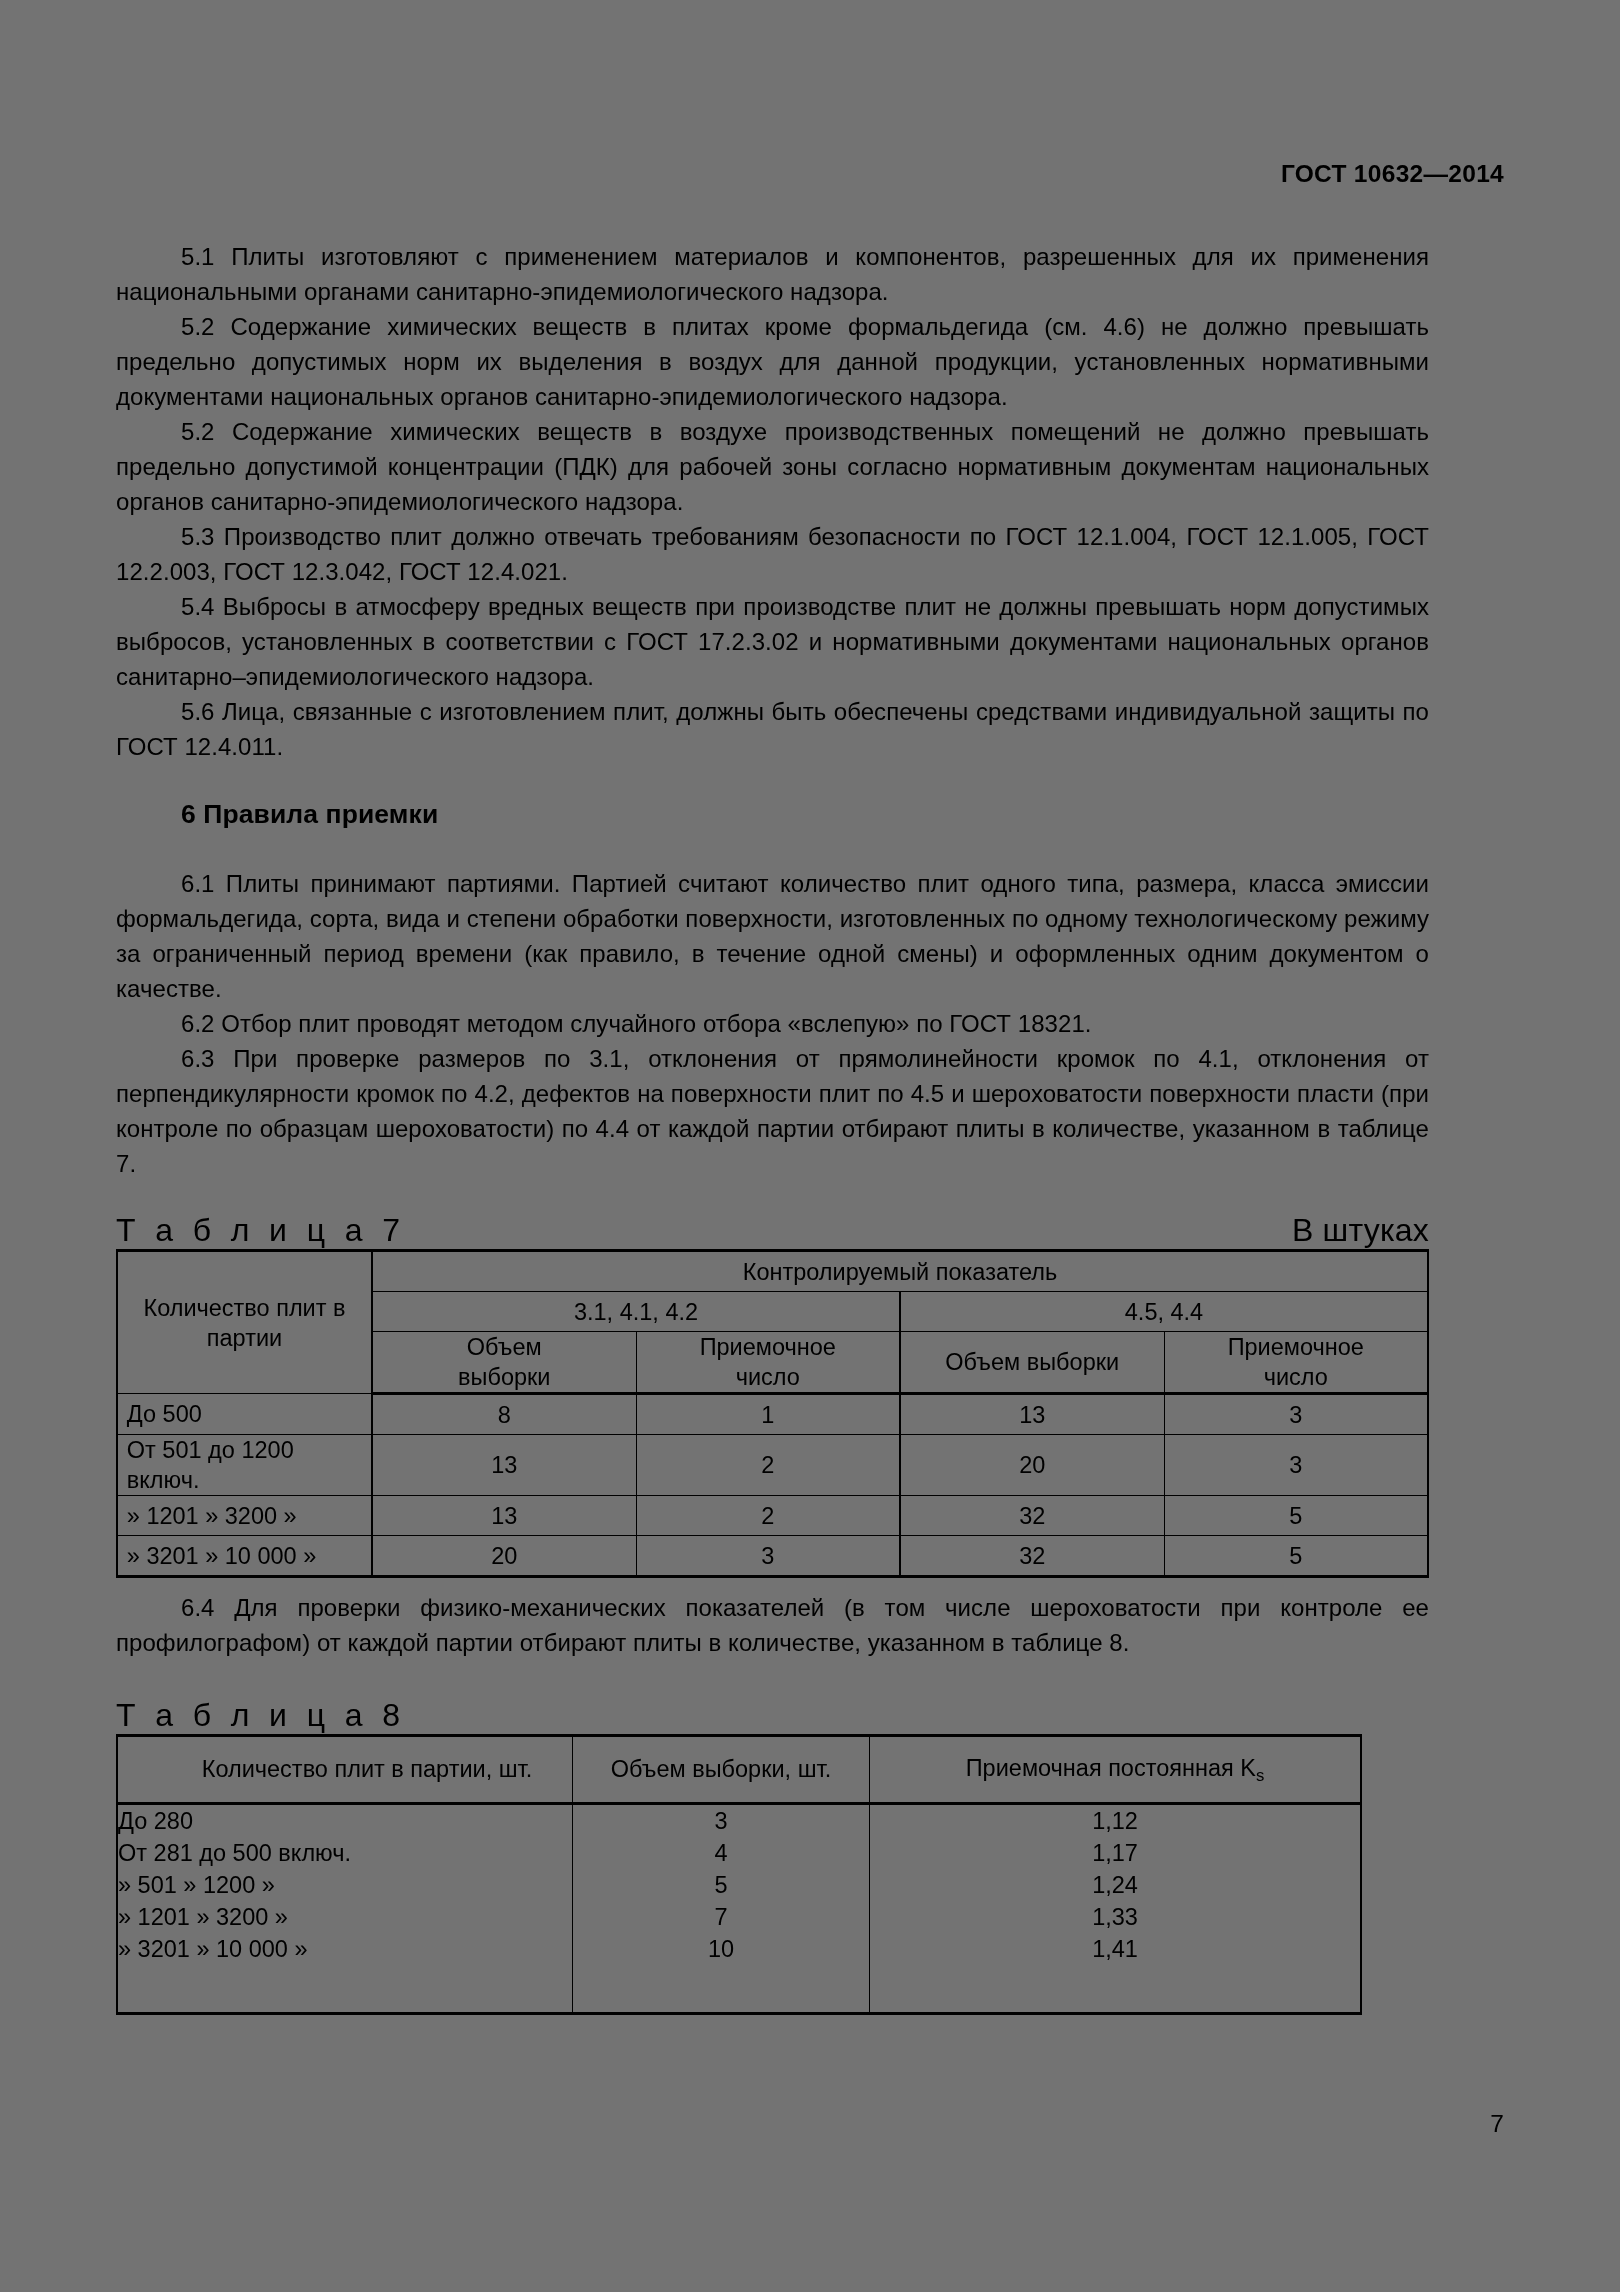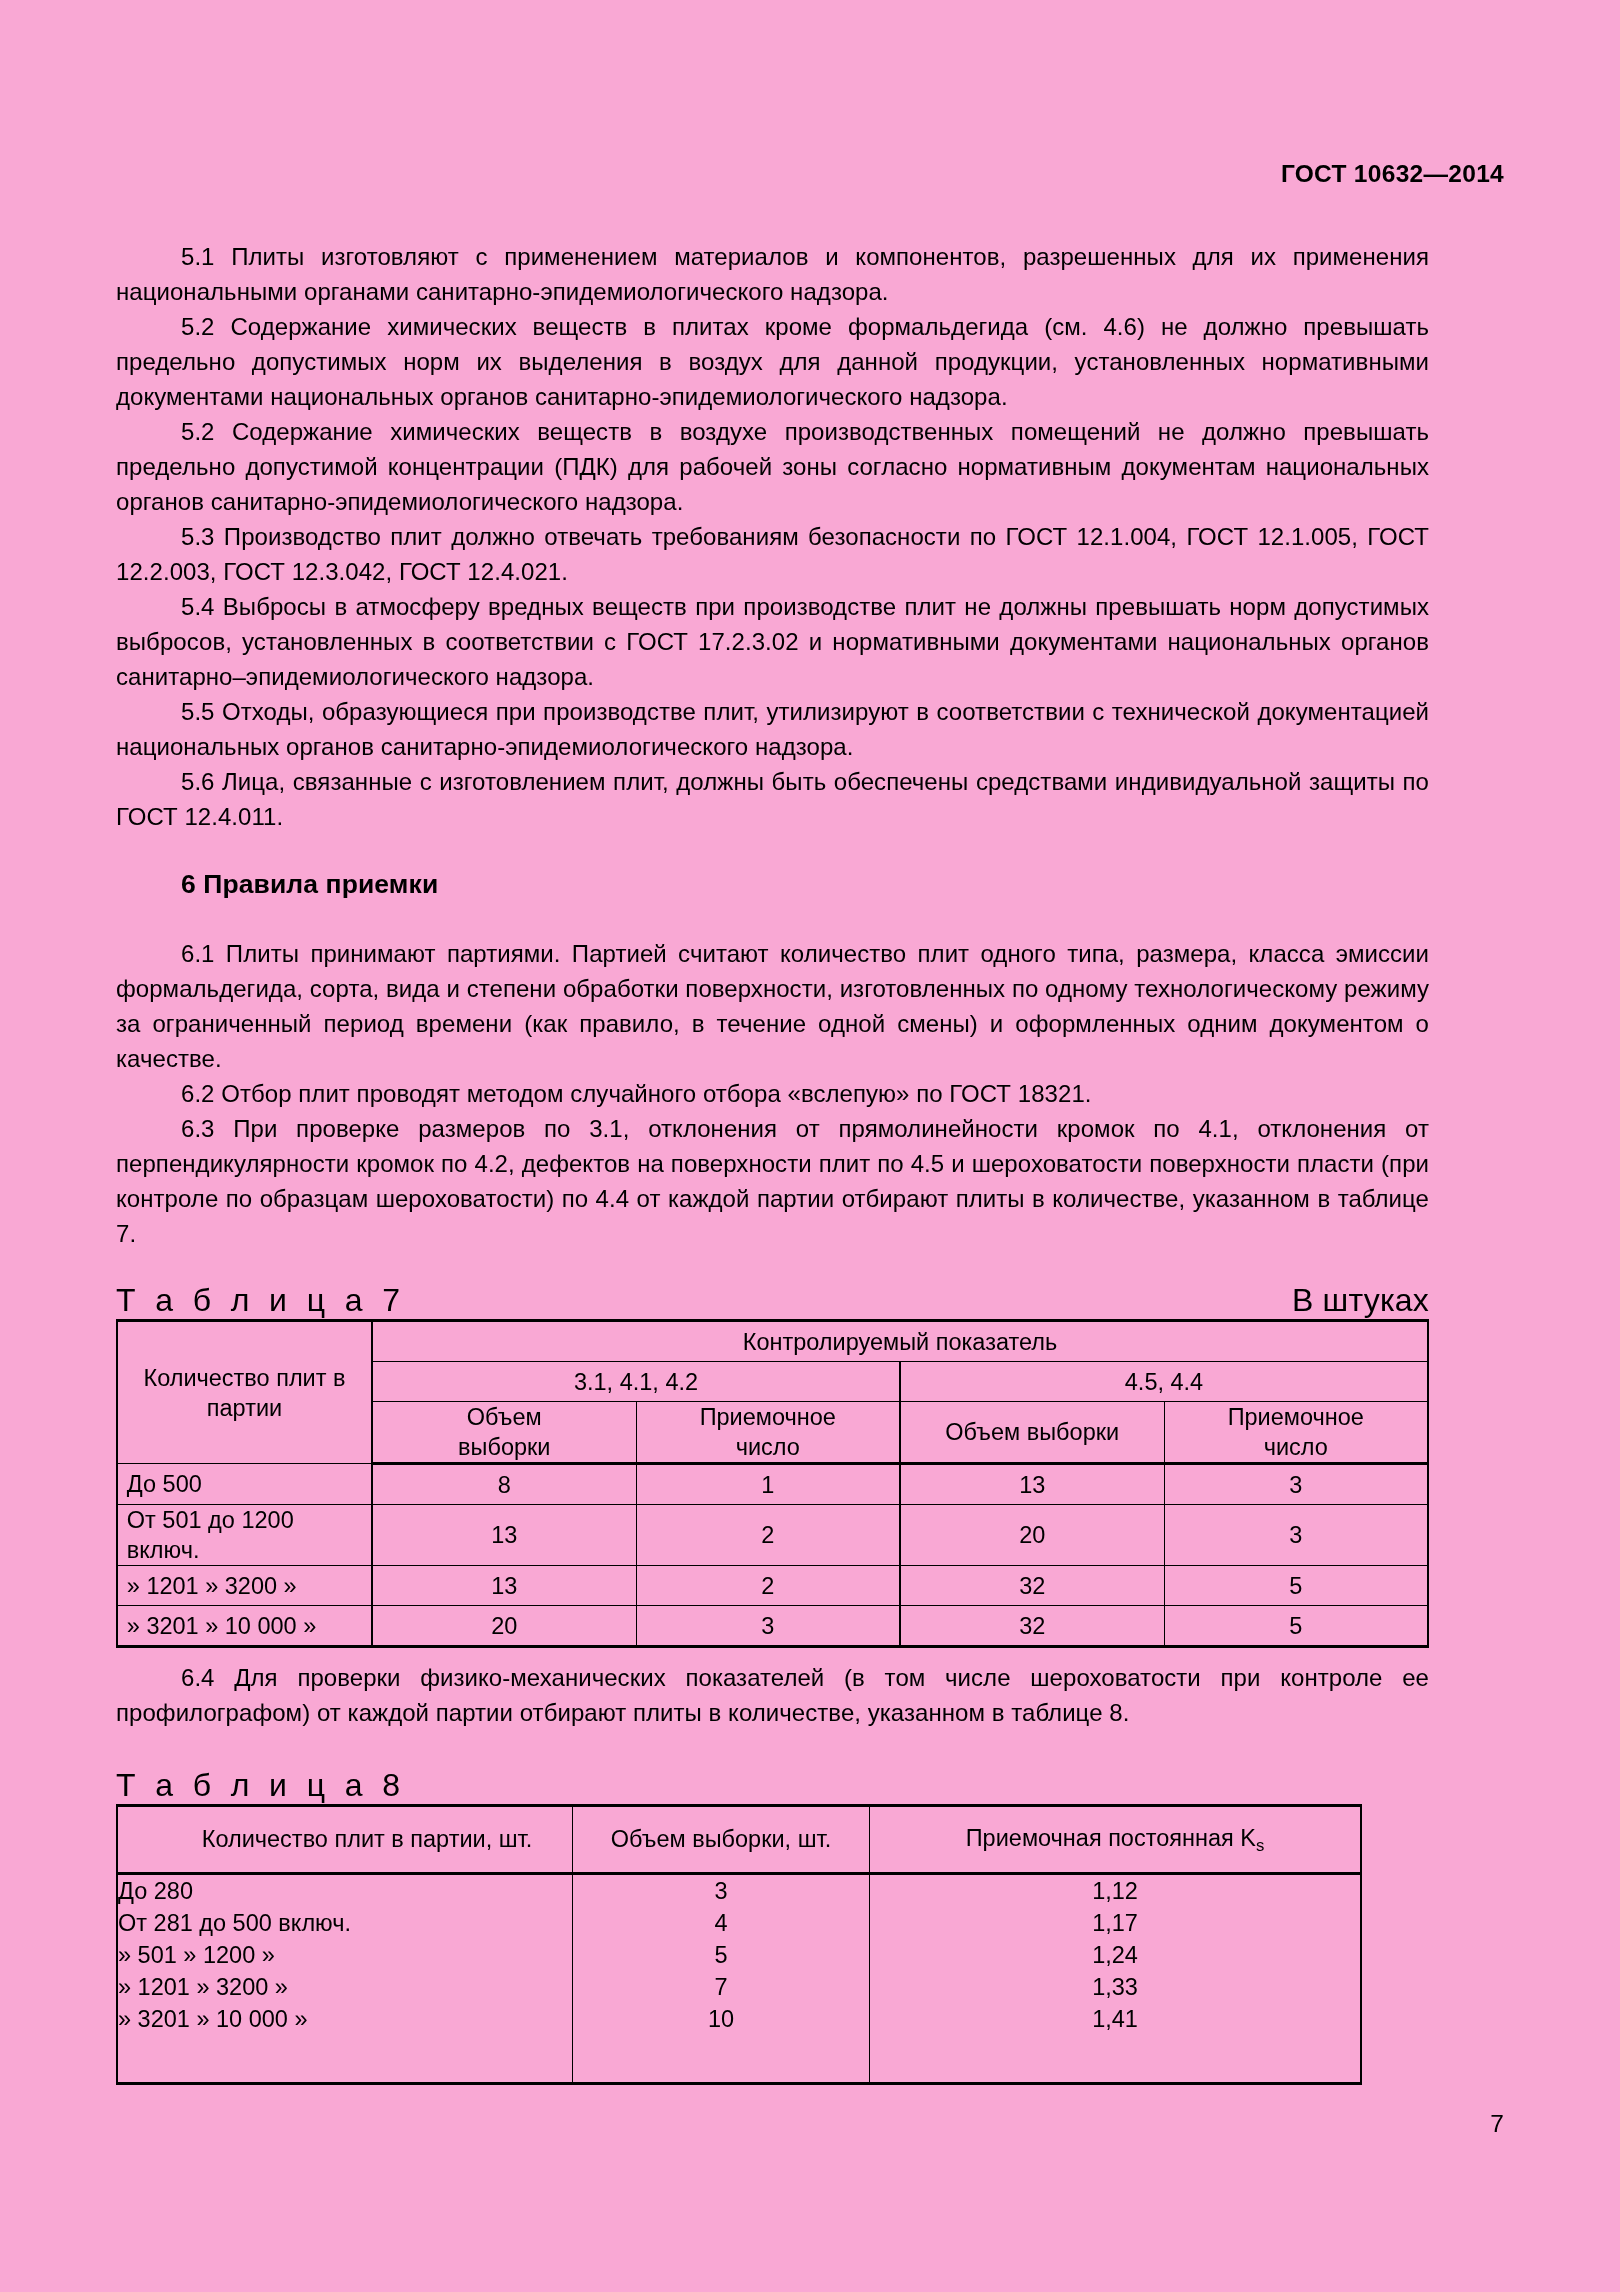--- a/index.html
+++ b/index.html
@@ -4,21 +4,21 @@
 <style>
   html, body {
     margin: 0;
     padding: 0;
     background: #ffffff;
   }
   .page {
     position: relative;
     width: 1620px;
     height: 2293px;
-    background: #f9a8d4;
+    background: #737373;
     font-family: "Liberation Sans", sans-serif;
     color: #000000;
     overflow: hidden;
   }
 
   
   .doc-header {
     position: absolute;
     top: 160px;
     right: 116px;
@@ -145,21 +145,20 @@
 
   <div class="content">
 
     <div class="gap-after-title"></div>
 
     <p class="para">5.1  Плиты изготовляют с применением материалов и компонентов, разрешенных для их применения национальными органами санитарно-эпидемиологического надзора.</p>
     <p class="para">5.2 Содержание химических веществ в плитах кроме формальдегида (см. 4.6) не должно превышать предельно допустимых норм их выделения в воздух для данной продукции, установленных нормативными документами национальных органов санитарно-эпидемиологического надзора.</p>
     <p class="para">5.2  Содержание химических веществ в воздухе производственных помещений не должно превышать предельно допустимой концентрации (ПДК) для рабочей зоны согласно нормативным документам национальных органов санитарно-эпидемиологического надзора.</p>
     <p class="para">5.3  Производство плит должно отвечать требованиям безопасности по ГОСТ 12.1.004, ГОСТ 12.1.005, ГОСТ 12.2.003, ГОСТ 12.3.042, ГОСТ 12.4.021.</p>
     <p class="para">5.4  Выбросы в атмосферу вредных веществ при производстве плит не должны превышать норм допустимых выбросов, установленных в соответствии с ГОСТ 17.2.3.02 и нормативными документами национальных органов санитарно–эпидемиологического надзора.</p>
-    <p class="para">5.5  Отходы, образующиеся при производстве плит, утилизируют в соответствии с технической документацией национальных органов санитарно-эпидемиологического надзора.</p>
     <p class="para">5.6  Лица, связанные с изготовлением плит, должны быть обеспечены средствами индивидуальной защиты по ГОСТ 12.4.011.</p>
 
     <div class="gap-before-title"></div>
     <h2 class="section-title">6 Правила приемки</h2>
     <div class="gap-after-title-6"></div>
 
     <p class="para">6.1 Плиты принимают партиями. Партией считают количество плит одного типа, размера, класса эмиссии формальдегида, сорта, вида и степени обработки поверхности, изготовленных по одному технологическому режиму за ограниченный период времени (как правило, в течение одной смены) и оформленных одним документом о качестве.</p>
     <p class="para">6.2 Отбор плит проводят методом случайного отбора «вслепую» по ГОСТ 18321.</p>
     <p class="para">6.3 При проверке размеров по 3.1, отклонения от прямолинейности кромок по 4.1, отклонения от перпендикулярности кромок по 4.2, дефектов на поверхности плит по 4.5 и шероховатости поверхности пласти (при контроле по образцам шероховатости) по 4.4 от каждой партии отбирают плиты в количестве, указанном в таблице 7.</p>
 

